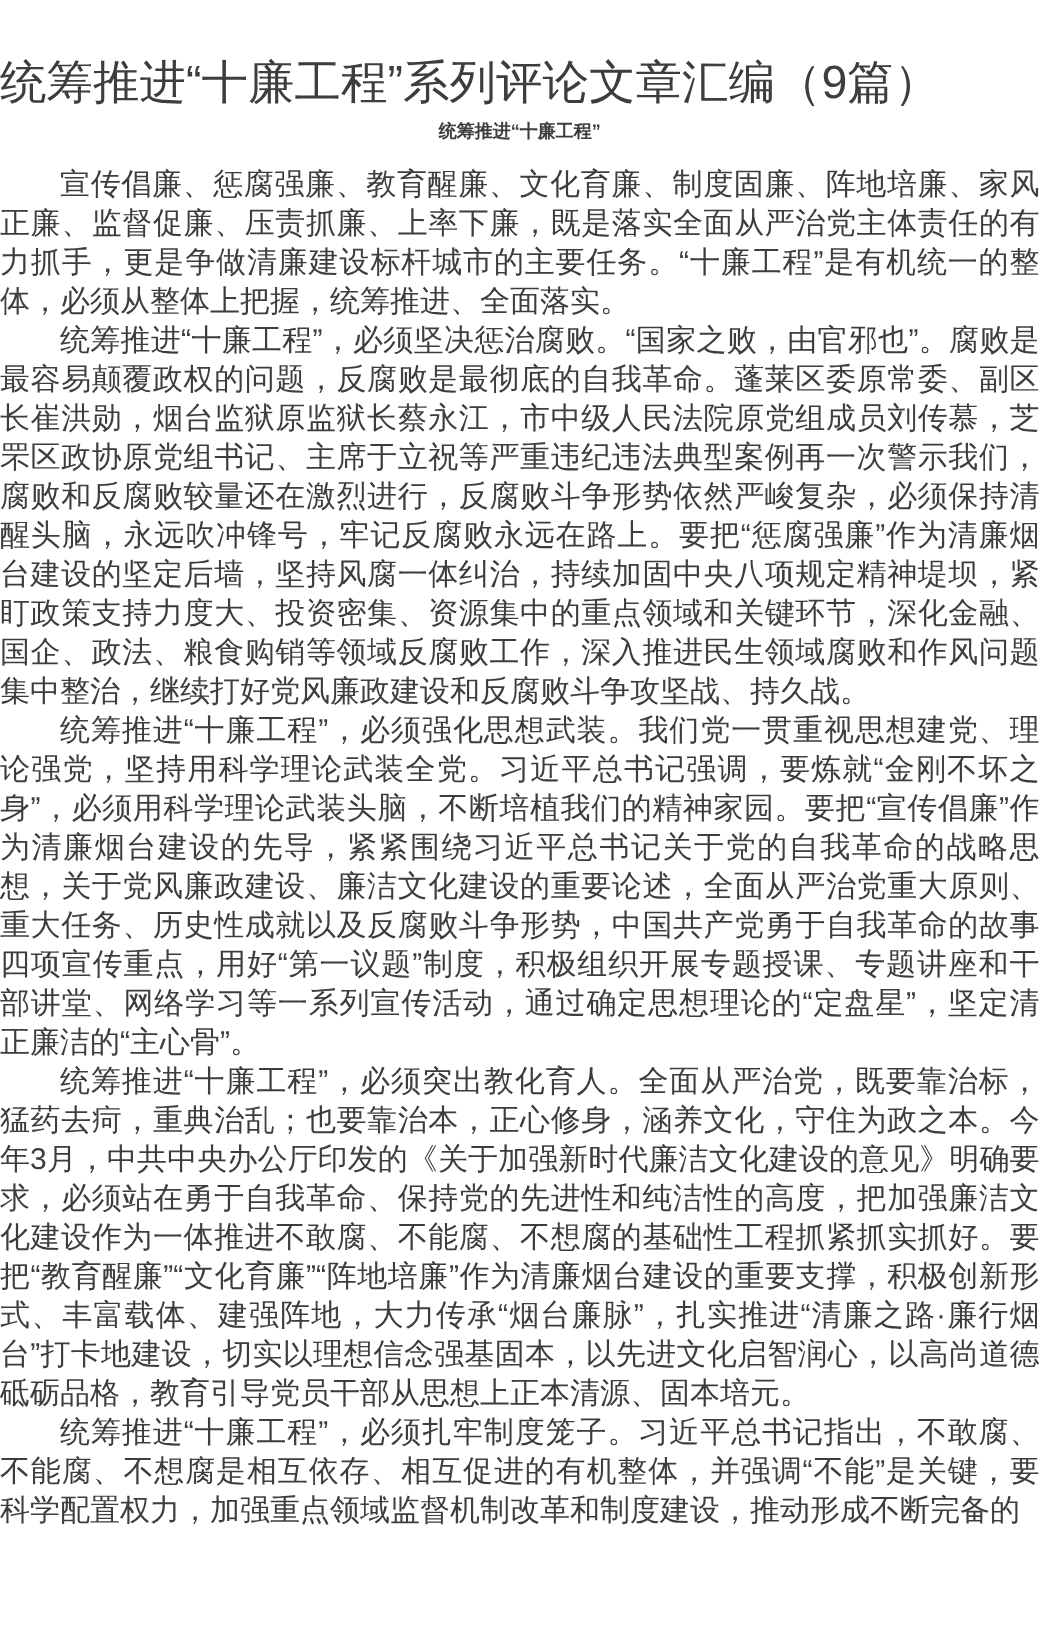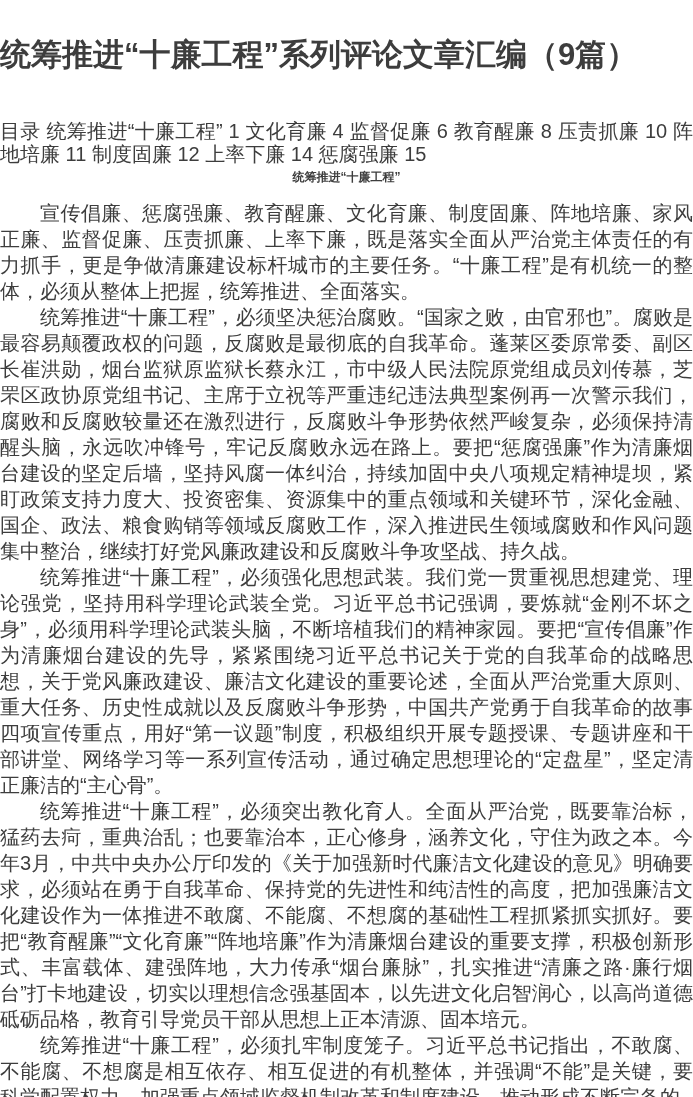--- a/index.html
+++ b/index.html
@@ -15,21 +15,21 @@
     font-family: "Liberation Sans", "DejaVu Sans", sans-serif;
   }
   .doc {
     width: 693px;
     padding-top: 34px;
     box-sizing: border-box;
   }
   .doc-title {
     margin: 0;
     font-size: 31px;
-    font-weight: 700;
+    font-weight: 400;
     line-height: 42px;
     text-align: left;
   }
   .toc-line {
     margin: 44px 0 0 0;
     font-size: 20px;
     line-height: 23px;
     text-align: justify;
     text-justify: inter-ideograph;
   }
@@ -48,21 +48,20 @@
     text-justify: inter-ideograph;
     text-indent: 2em;
   }
 </style>
 </head>
 <body>
 
 <div class="doc">
   <h1 class="doc-title">统筹推进“十廉工程”系列评论文章汇编（9篇）</h1>
 
-  <p class="toc-line">目录 统筹推进“十廉工程” 1 文化育廉 4 监督促廉 6 教育醒廉 8 压责抓廉 10 阵地培廉 11 制度固廉 12 上率下廉 14 惩腐强廉 15</p>
 
   <h2 class="section-heading">统筹推进“十廉工程”</h2>
 
   <p class="para">宣传倡廉、惩腐强廉、教育醒廉、文化育廉、制度固廉、阵地培廉、家风正廉、监督促廉、压责抓廉、上率下廉，既是落实全面从严治党主体责任的有力抓手，更是争做清廉建设标杆城市的主要任务。“十廉工程”是有机统一的整体，必须从整体上把握，统筹推进、全面落实。</p>
 
   <p class="para">统筹推进“十廉工程”，必须坚决惩治腐败。“国家之败，由官邪也”。腐败是最容易颠覆政权的问题，反腐败是最彻底的自我革命。蓬莱区委原常委、副区长崔洪勋，烟台监狱原监狱长蔡永江，市中级人民法院原党组成员刘传慕，芝罘区政协原党组书记、主席于立祝等严重违纪违法典型案例再一次警示我们，腐败和反腐败较量还在激烈进行，反腐败斗争形势依然严峻复杂，必须保持清醒头脑，永远吹冲锋号，牢记反腐败永远在路上。要把“惩腐强廉”作为清廉烟台建设的坚定后墙，坚持风腐一体纠治，持续加固中央八项规定精神堤坝，紧盯政策支持力度大、投资密集、资源集中的重点领域和关键环节，深化金融、国企、政法、粮食购销等领域反腐败工作，深入推进民生领域腐败和作风问题集中整治，继续打好党风廉政建设和反腐败斗争攻坚战、持久战。</p>
 
   <p class="para">统筹推进“十廉工程”，必须强化思想武装。我们党一贯重视思想建党、理论强党，坚持用科学理论武装全党。习近平总书记强调，要炼就“金刚不坏之身”，必须用科学理论武装头脑，不断培植我们的精神家园。要把“宣传倡廉”作为清廉烟台建设的先导，紧紧围绕习近平总书记关于党的自我革命的战略思想，关于党风廉政建设、廉洁文化建设的重要论述，全面从严治党重大原则、重大任务、历史性成就以及反腐败斗争形势，中国共产党勇于自我革命的故事四项宣传重点，用好“第一议题”制度，积极组织开展专题授课、专题讲座和干部讲堂、网络学习等一系列宣传活动，通过确定思想理论的“定盘星”，坚定清正廉洁的“主心骨”。</p>
 
   <p class="para">统筹推进“十廉工程”，必须突出教化育人。全面从严治党，既要靠治标，猛药去疴，重典治乱；也要靠治本，正心修身，涵养文化，守住为政之本。今年3月，中共中央办公厅印发的《关于加强新时代廉洁文化建设的意见》明确要求，必须站在勇于自我革命、保持党的先进性和纯洁性的高度，把加强廉洁文化建设作为一体推进不敢腐、不能腐、不想腐的基础性工程抓紧抓实抓好。要把“教育醒廉”“文化育廉”“阵地培廉”作为清廉烟台建设的重要支撑，积极创新形式、丰富载体、建强阵地，大力传承“烟台廉脉”，扎实推进“清廉之路·廉行烟台”打卡地建设，切实以理想信念强基固本，以先进文化启智润心，以高尚道德砥砺品格，教育引导党员干部从思想上正本清源、固本培元。</p>

